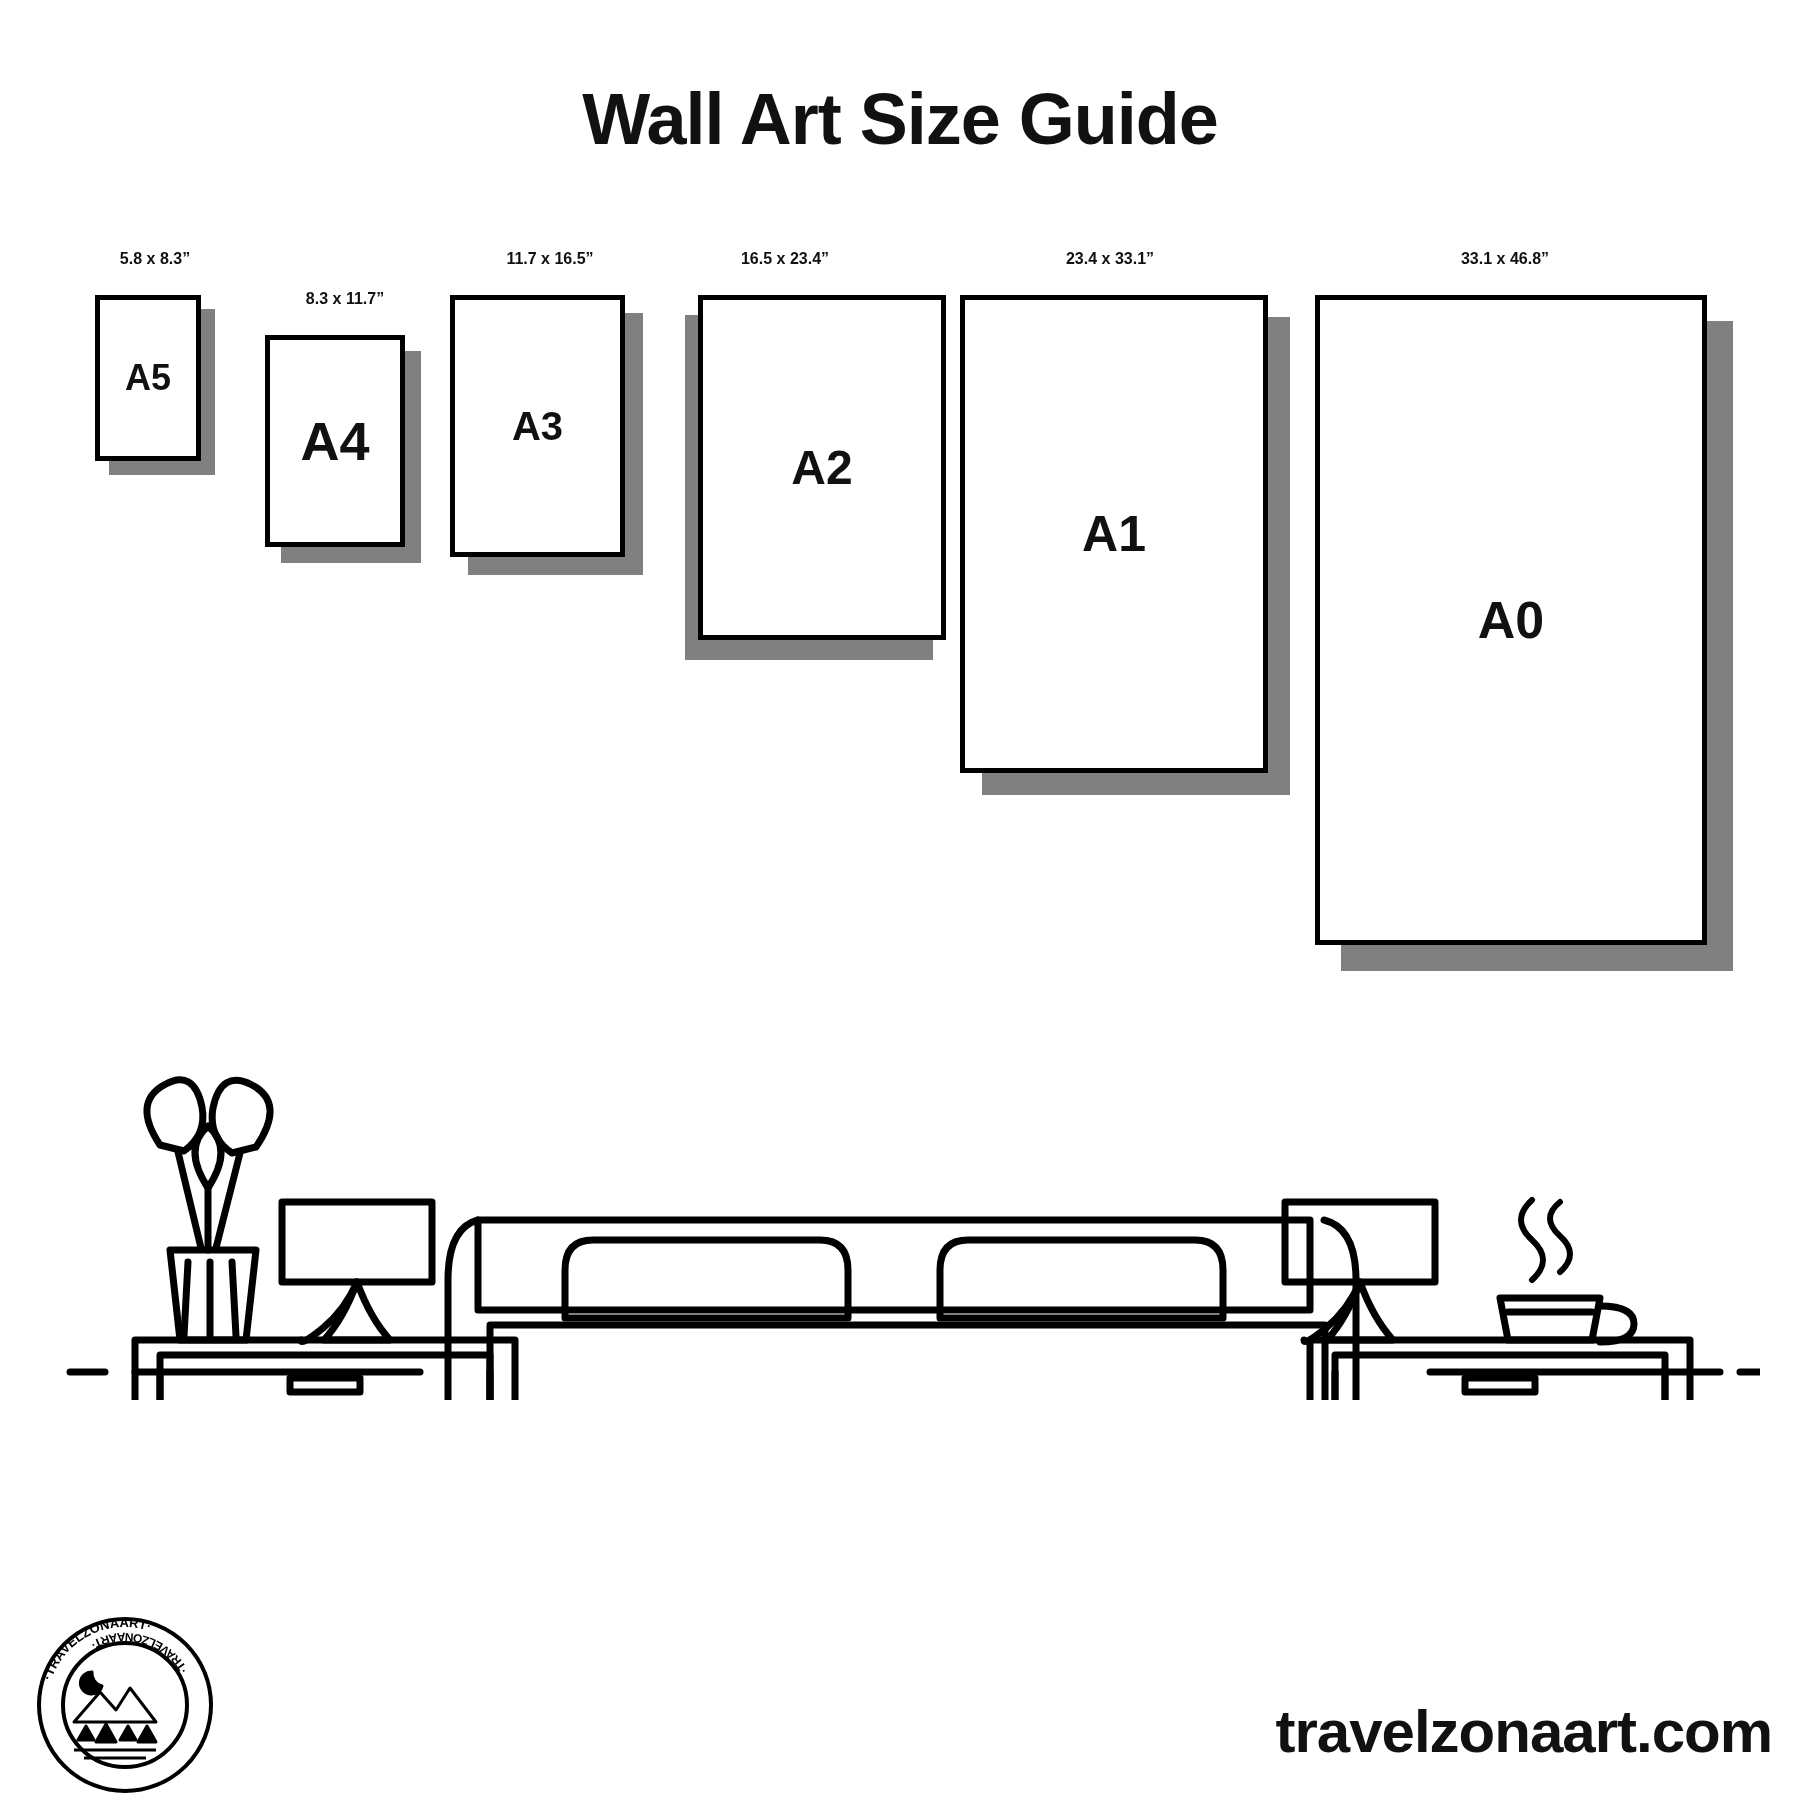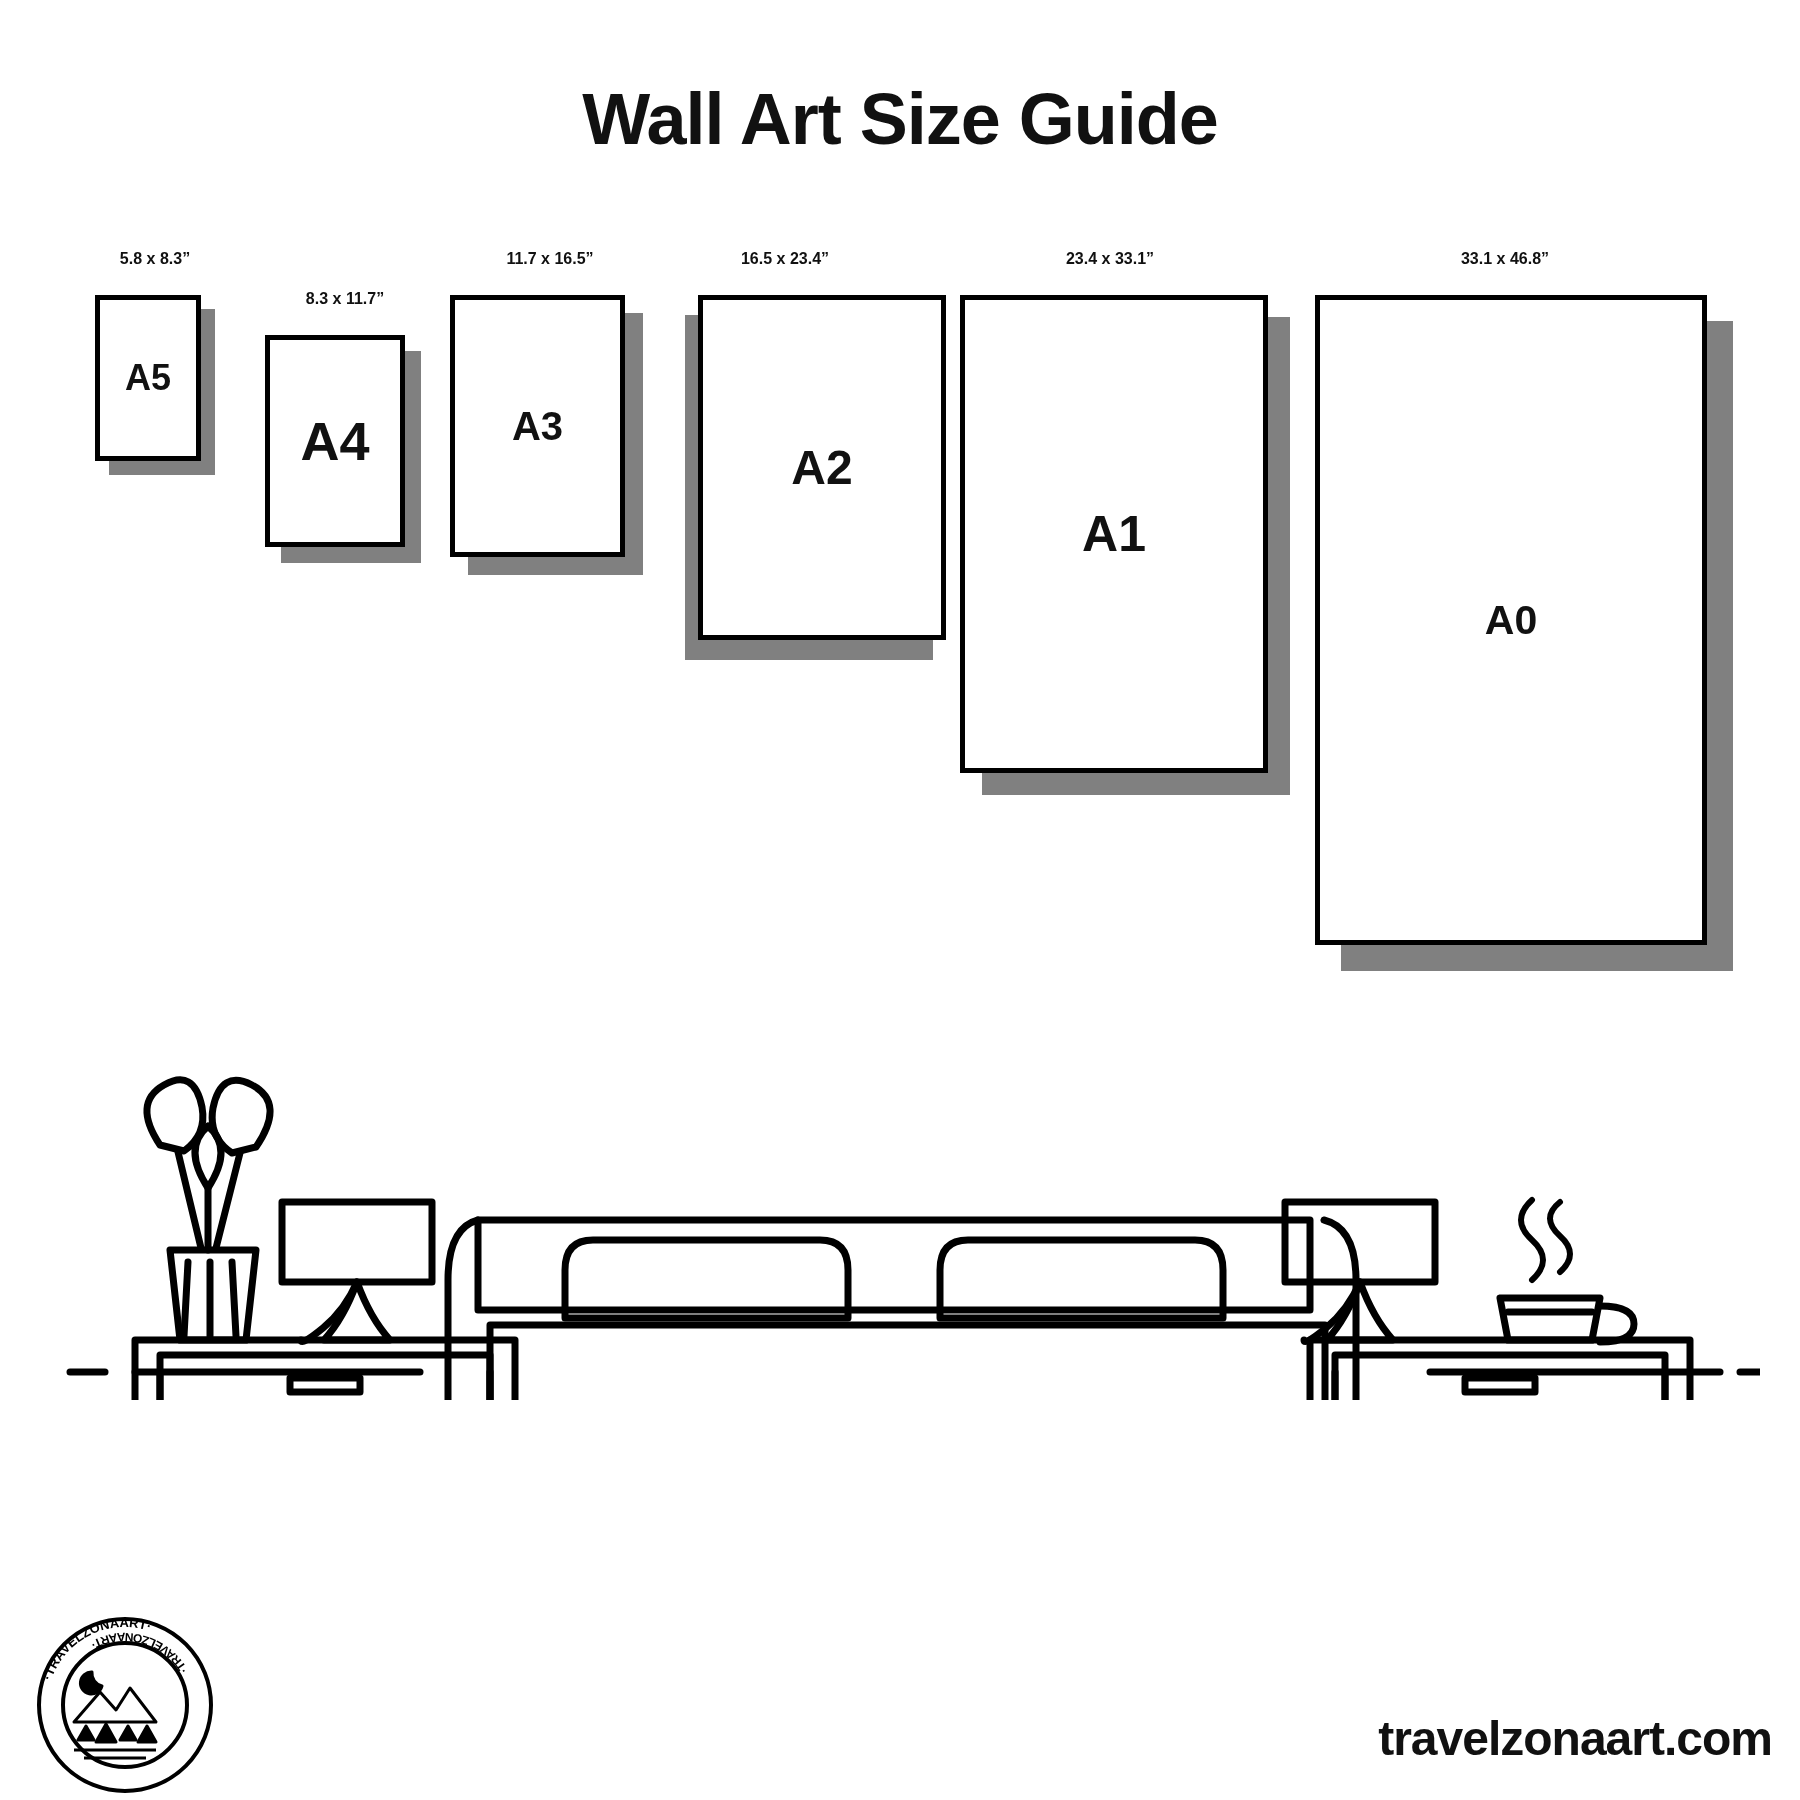--- a/index.html
+++ b/index.html
@@ -85,21 +85,21 @@
     top: 1610px;
     width: 190px;
     height: 190px;
   }
 
   
   .website {
     position: absolute;
     right: 28px;
     bottom: 34px;
-    font-size: 48px;
+    font-size: 60px;
     font-weight: bold;
     color: #111111;
     letter-spacing: -1px;
   }
 </style>
 </head>
 <body>
 
 <div class="title">Wall Art Size Guide</div>
 
@@ -142,21 +142,21 @@
     <div class="frame-shadow" style="left:22px; top:22px; width:308px; height:478px;"></div>
     <div class="frame-box" style="left:0; top:0; width:308px; height:478px;">
       <span class="frame-label" style="font-size:50px;">A1</span>
     </div>
   </div>
 
   <div class="frame-group" style="left:1315px; top:295px; width:400px; height:640px;">
     <div class="frame-dim" style="top:-45px; left:-10px; width:400px;">33.1 x 46.8”</div>
     <div class="frame-shadow" style="left:26px; top:26px; width:392px; height:650px;"></div>
     <div class="frame-box" style="left:0; top:0; width:392px; height:650px;">
-      <span class="frame-label" style="font-size:41px;">A0</span>
+      <span class="frame-label" style="font-size:52px;">A0</span>
     </div>
   </div>
 
 </div>
 
 <div class="furniture">
   <svg viewBox="0 0 1700 420" width="1700" height="420" fill="none" stroke="#000000" stroke-width="7" stroke-linejoin="round" stroke-linecap="round">
 
     <line x1="10" y1="392" x2="45" y2="392"></line>
     <line x1="75" y1="392" x2="360" y2="392"></line>

